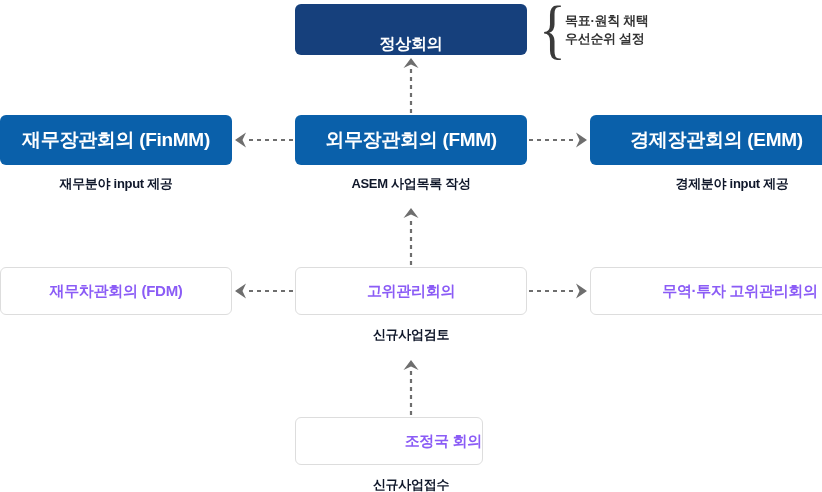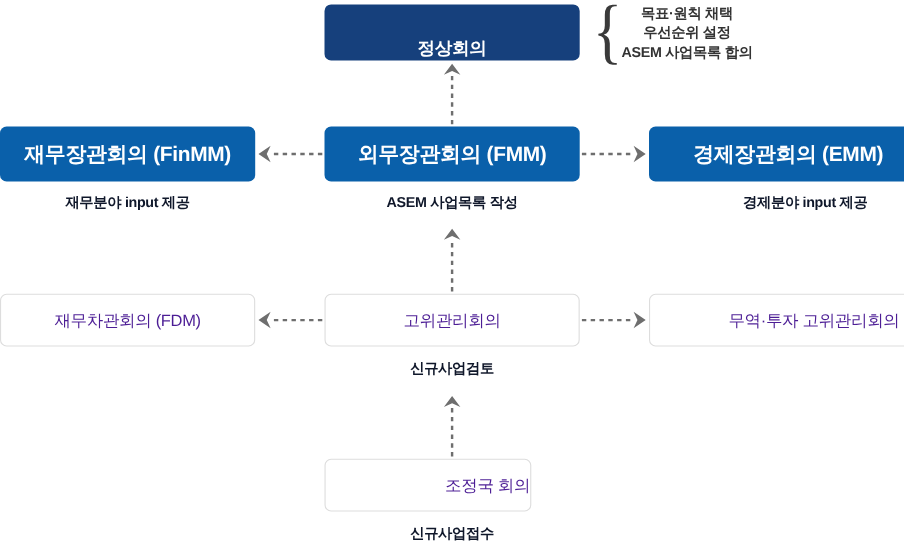--- a/index.html
+++ b/index.html
@@ -38,24 +38,24 @@
     align-items: flex-end;
   }
   .box-blue {
     background: #0a60aa;
     color: #ffffff;
     font-size: 19px;
     font-weight: bold;
   }
   .box-plain {
     background: #ffffff;
-    color: #4c1d95;
+    color: #8b5cf6;
     border: 1px solid #dddddd;
     font-size: 15px;
-    font-weight: normal;
+    font-weight: bold;
   }
 
   
   #box-summit        { left: 295px; top: 4px;   width: 232px; height: 51px; }
 
   
   #box-finmm         { left: 0px;   top: 115px; width: 232px; height: 50px; }
   #box-fmm           { left: 295px; top: 115px; width: 232px; height: 50px; }
   #box-emm           { left: 590px; top: 115px; width: 253px; height: 50px; }
 
@@ -102,21 +102,20 @@
     width: 26px;
     text-align: center;
     transform: scaleX(0.85);
   }
   #bracket-lines {
     display: flex;
     flex-direction: column;
     justify-content: center;
     gap: 1px;
     padding-left: 2px;
-    text-align: center;
   }
   .bracket-line {
     font-size: 13px;
     font-weight: bold;
     color: #333333;
     line-height: 17px;
     white-space: nowrap;
     letter-spacing: -0.3px;
   }
 
@@ -144,21 +143,20 @@
 
   <div class="box box-navy" id="box-summit">
     <span>정상회의</span>
   </div>
 
   <div id="bracket-group">
     <div id="bracket-glyph">{</div>
     <div id="bracket-lines">
       <div class="bracket-line">목표·원칙 채택</div>
       <div class="bracket-line">우선순위 설정</div>
-      <div class="bracket-line">ASEM 사업목록 합의</div>
     </div>
   </div>
 
   <div class="conn" id="conn-fmm-summit">
     <svg width="30" height="60" viewBox="0 0 30 60">
       <line x1="15" y1="58" x2="15" y2="12" stroke="#6e6e6e" stroke-width="2.2" stroke-dasharray="4,4"></line>
       <path d="M15 3 L22.5 13 L15 9.5 L7.5 13 Z" fill="#6e6e6e"></path>
     </svg>
   </div>
 

